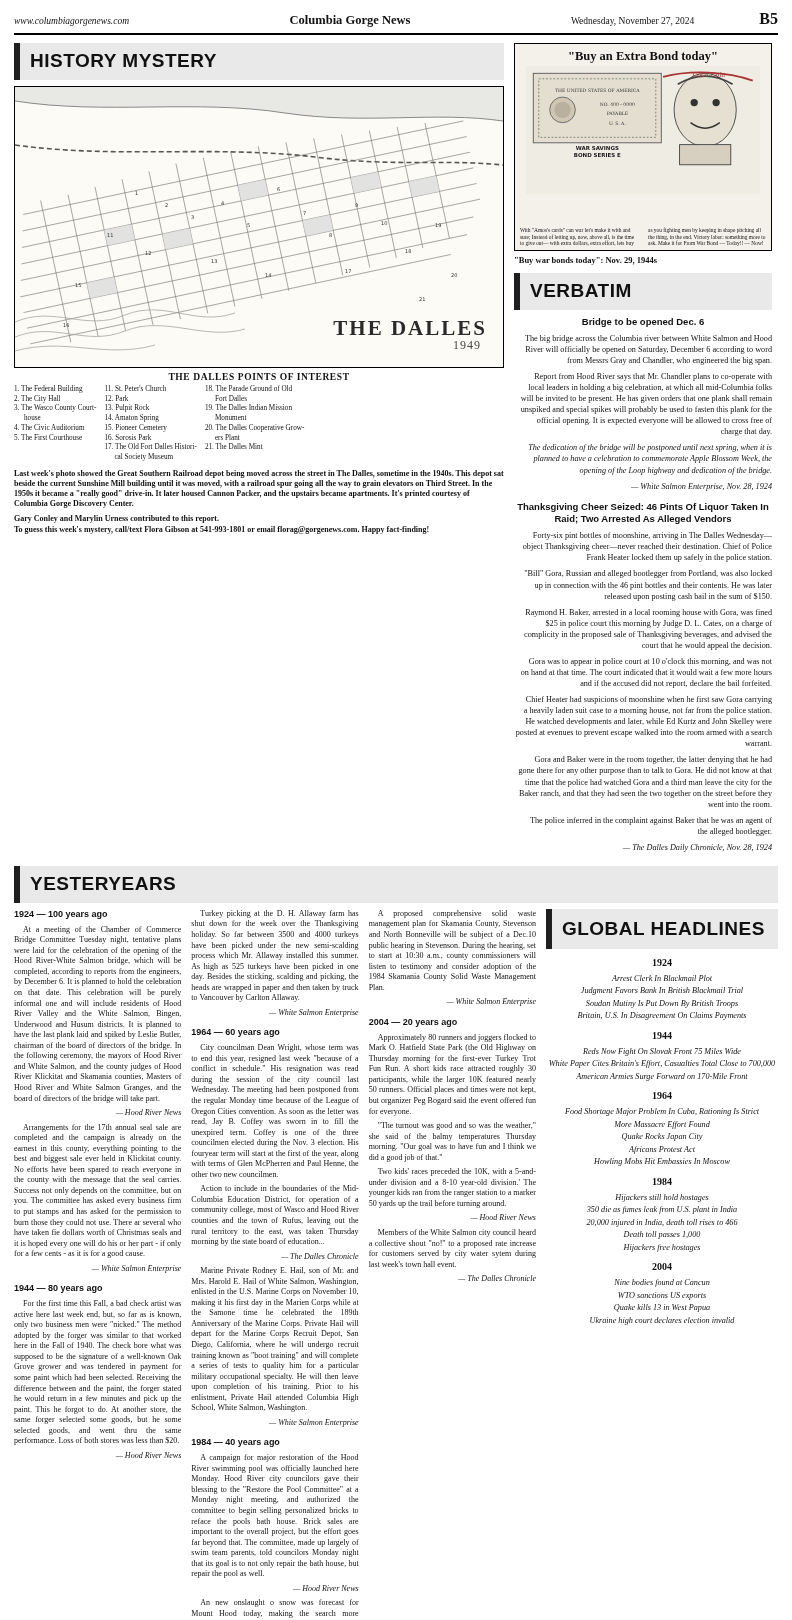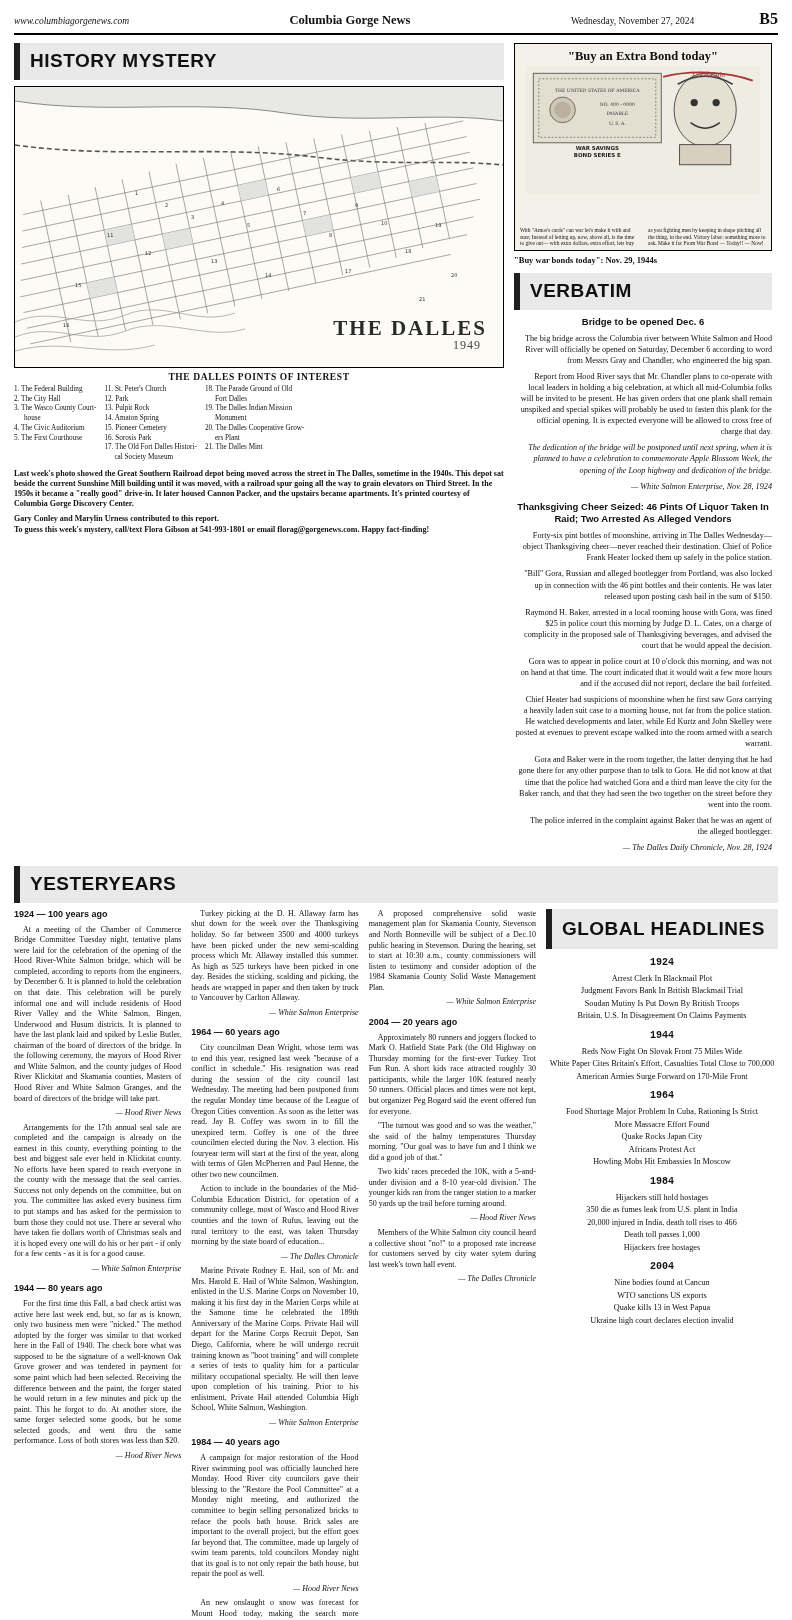--- a/index.html
+++ b/index.html
@@ -73,22 +73,22 @@
   
   .yy-cols { display:flex; gap:10px; margin-top:2px; }
   .yy-col { width:186px; font-size:8px; line-height:1.32; text-align:justify; }
   .yy-col h4 { font-family:"Liberation Sans",sans-serif; font-size:9px; margin:0 0 4px; }
   .yy-col h4.spaced { margin-top:9px; }
   .yy-col p { margin:0 0 4px; text-indent:9px; }
   .yy-col p.src { text-align:right; font-style:italic; text-indent:0; }
 
   
   .gh { font-size:8.2px; line-height:1.4; text-align:center; }
-  .gh h4 { font-family:Liberation Mono, monospace; font-size:10px; margin:7px 0 3px; text-align:center;}
-  .gh div { margin-bottom:1px; }
+  .gh h4 { font-family:Liberation Serif, serif; font-size:10px; margin:7px 0 3px; text-align:center;}
+  .gh div { margin-bottom:1px;font-style:italic; }
   .tiny { font-size:5.4px; line-height:1.25; }
 </style>
 </head>
 <body>
 
 <div class="page">
 
   <div class="masthead">
     <div class="left">www.columbiagorgenews.com</div>
     <div class="center">Columbia Gorge News</div>

